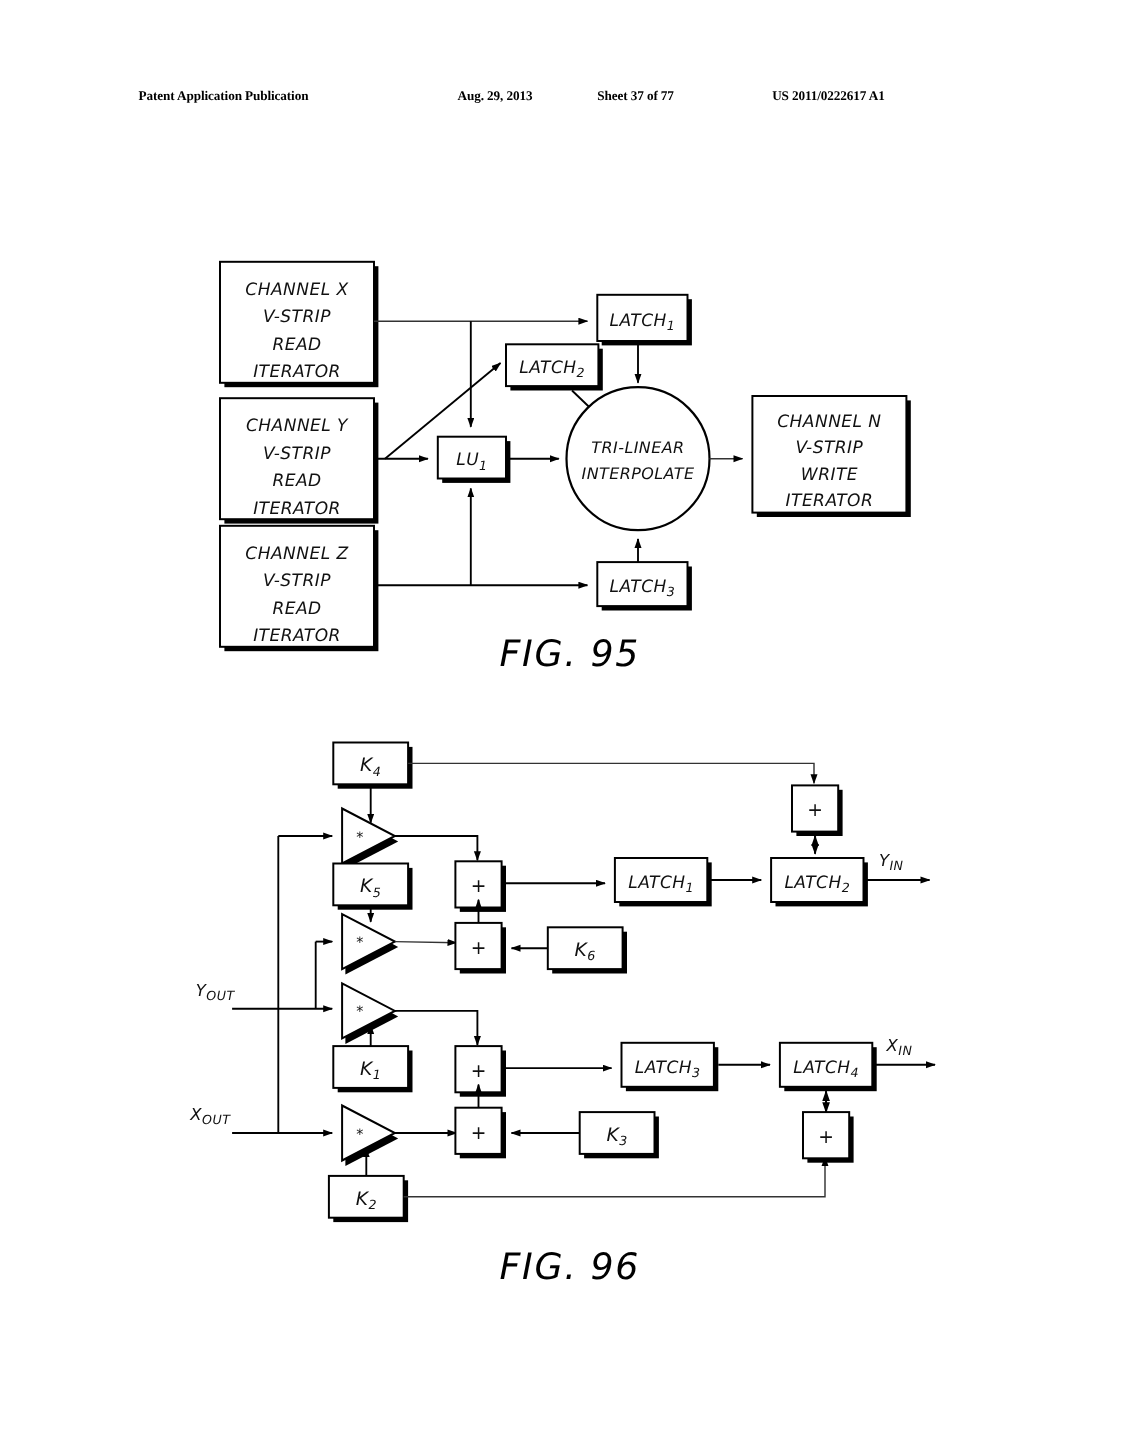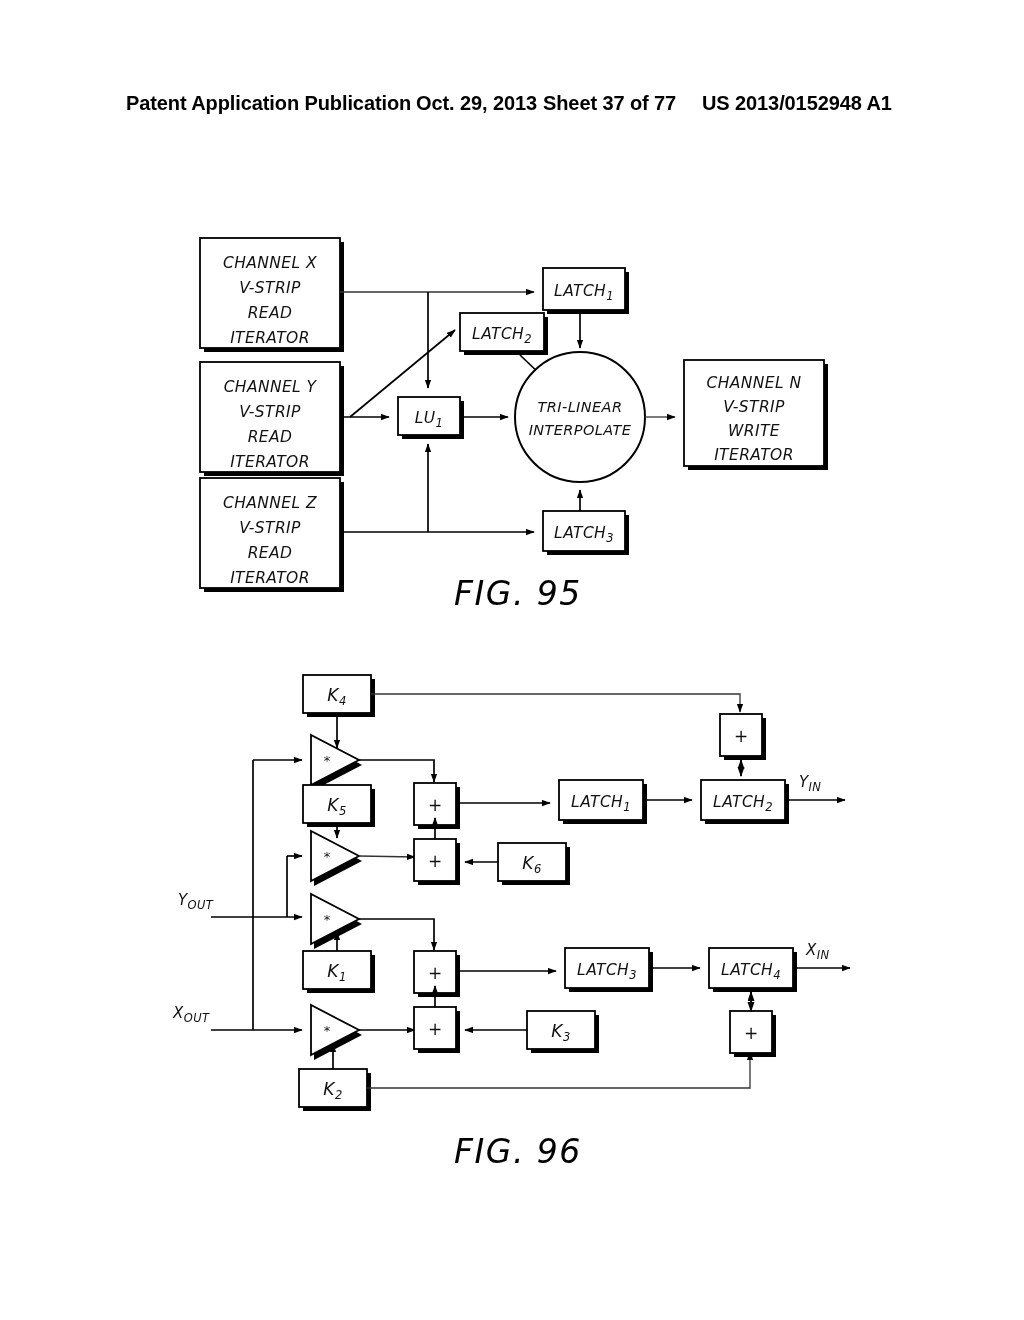--- a/index.html
+++ b/index.html
@@ -16,27 +16,27 @@
   }
   #page {
     position: absolute;
     left: 0; top: 0;
     width: 1024px;
     height: 1320px;
     background: #fff;
   }
   .hdr {
     position: absolute;
-    top: 92px;
+    top: 80px;
     left: 0;
     width: 1024px;
     height: 26px;
-    font-family: Liberation Sans, sans-serif;
+    font-family: Liberation Serif, serif;
     font-weight: bold;
-    font-size: 20px;
+    font-size: 12px;
     color: #000;
     letter-spacing: -0.1px;
     white-space: nowrap;
   }
   .hdr span { position: absolute; top: 0; }
   .hdr-pub   { left: 126px; }
   .hdr-date  { left: 416px; }
   .hdr-sheet { left: 543px; }
   .hdr-pat   { left: 702px; }
 
@@ -113,23 +113,23 @@
   }
   tspan.sub { font-size: 11.5px; }
 </style>
 </head>
 <body>
 
 <div id="page">
 
   <div class="hdr">
     <span class="hdr-pub">Patent Application Publication</span>
-    <span class="hdr-date">Oct. 29, 2013</span>
+    <span class="hdr-date">Aug. 29, 2013</span>
     <span class="hdr-sheet">Sheet 37 of 77</span>
-    <span class="hdr-pat">US 2013/0152948 A1</span>
+    <span class="hdr-pat">US 2011/0222617 A1</span>
   </div>
 
   <svg class="figure" viewBox="0 0 1024 1320">
     <defs>
       <marker id="ah" markerWidth="9" markerHeight="9" refX="8.2" refY="3.2" orient="auto" markerUnits="userSpaceOnUse">
         <path d="M0,0 L9,3.2 L0,6.4 z" fill="#000"></path>
       </marker>
       <marker id="ah2" markerWidth="10" markerHeight="10" refX="9" refY="3.5" orient="auto" markerUnits="userSpaceOnUse">
         <path d="M0,0 L10,3.5 L0,7 z" fill="#000"></path>
       </marker>

